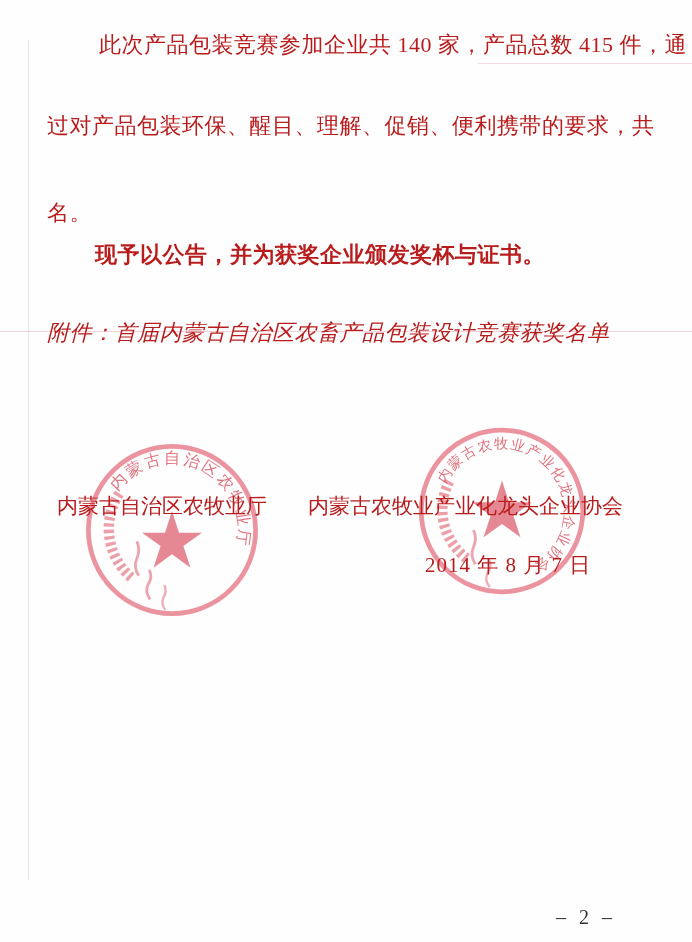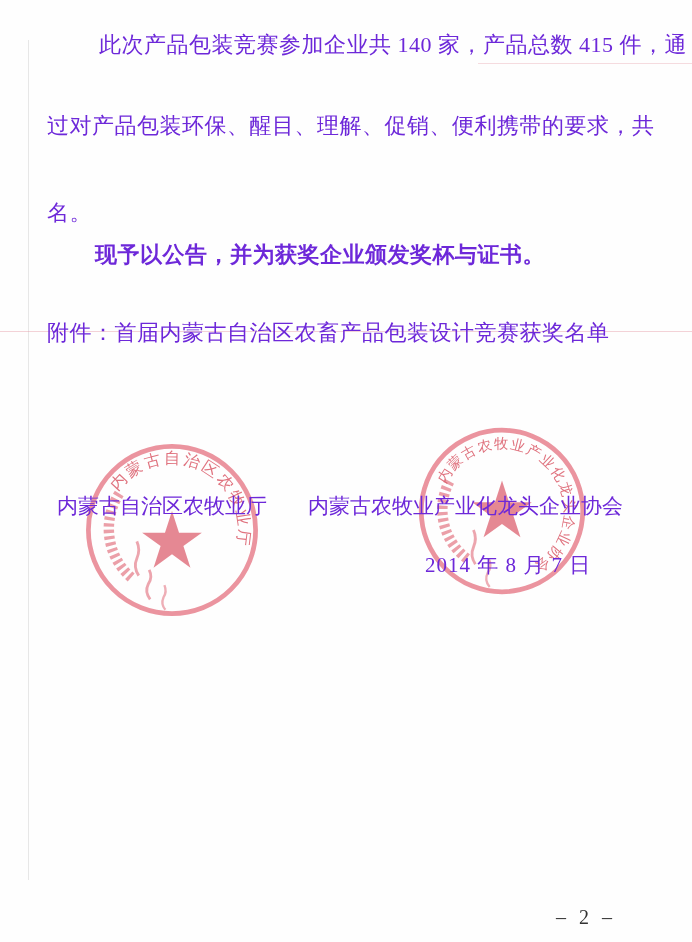--- a/index.html
+++ b/index.html
@@ -15,21 +15,21 @@
     overflow: hidden;
     font-family: "Liberation Serif", "DejaVu Serif", serif;
     color: #222222;
   }
   .txt {
     position: absolute;
     font-size: 22px;
     letter-spacing: 0.5px;
     white-space: nowrap;
     z-index: 3;
-    color: #6d28d9;
+    color: #b91c1c;
   }
   .org {
     font-size: 21px;
     letter-spacing: 0px;
   }
   .date {
     font-size: 21px;
     letter-spacing: 1px;
   }
   .pagenum {
@@ -65,21 +65,21 @@
 
   <div class="artifact-v" style="left:28px; top:40px; height:840px;"></div>
   <div class="artifact-h" style="left:0px; top:331px; width:692px;"></div>
   <div class="artifact-h" style="left:478px; top:63px; width:214px; background:rgba(226,140,152,0.3);"></div>
 
   <div class="txt" style="left:99px; top:30px;">此次产品包装竞赛参加企业共 140 家，产品总数 415 件，通</div>
   <div class="txt" style="left:47px; top:72px;margin-top:39px;">过对产品包装环保、醒目、理解、促销、便利携带的要求，共</div>
   <div class="txt" style="left:47px; top:198px;">名。</div>
   <div class="txt" style="left:95px; top:240px;font-weight:bold;">现予以公告，并为获奖企业颁发奖杯与证书。</div>
 
-  <div class="txt" style="left:47px; top:318px;">附件：首届内蒙古自治区农畜产品包装设计竞赛获奖名单</div>
+  <div class="txt" style="left:47px; top:318px;font-style:italic;">附件：首届内蒙古自治区农畜产品包装设计竞赛获奖名单</div>
 
   <svg class="seal" style="left:77px; top:435px;" width="190" height="190" viewBox="0 0 200 200">
     <circle cx="100" cy="100" r="88" fill="none" stroke="#e4717f" stroke-width="5" opacity="0.85"></circle>
     <path id="leftArc" d="M 65 160.6 A 70 70 0 1 1 135 160.6" fill="none"></path>
     <path d="M 57 150 A 68 68 0 0 1 44.5 61.5" fill="none" stroke="#dd5767" stroke-width="11" stroke-dasharray="3.5 3.2" opacity="0.65"></path>
     <text font-size="17" letter-spacing="2.5" fill="#d84f5e" opacity="0.9">
       <textPath href="#leftArc" startOffset="116">内蒙古自治区农牧业厅</textPath>
     </text>
     <polygon transform="translate(0,12)" points="100,68 107.4,90.8 131.4,90.8 112.0,104.9 119.4,127.7 100,113.6 80.6,127.7 88.0,104.9 68.6,90.8 92.6,90.8" fill="#db5866" opacity="0.8"></polygon>
     <path d="M 63 112 q 4 9 0 18 q -4 9 2 18" fill="none" stroke="#dd5767" stroke-width="3" opacity="0.6"></path>

